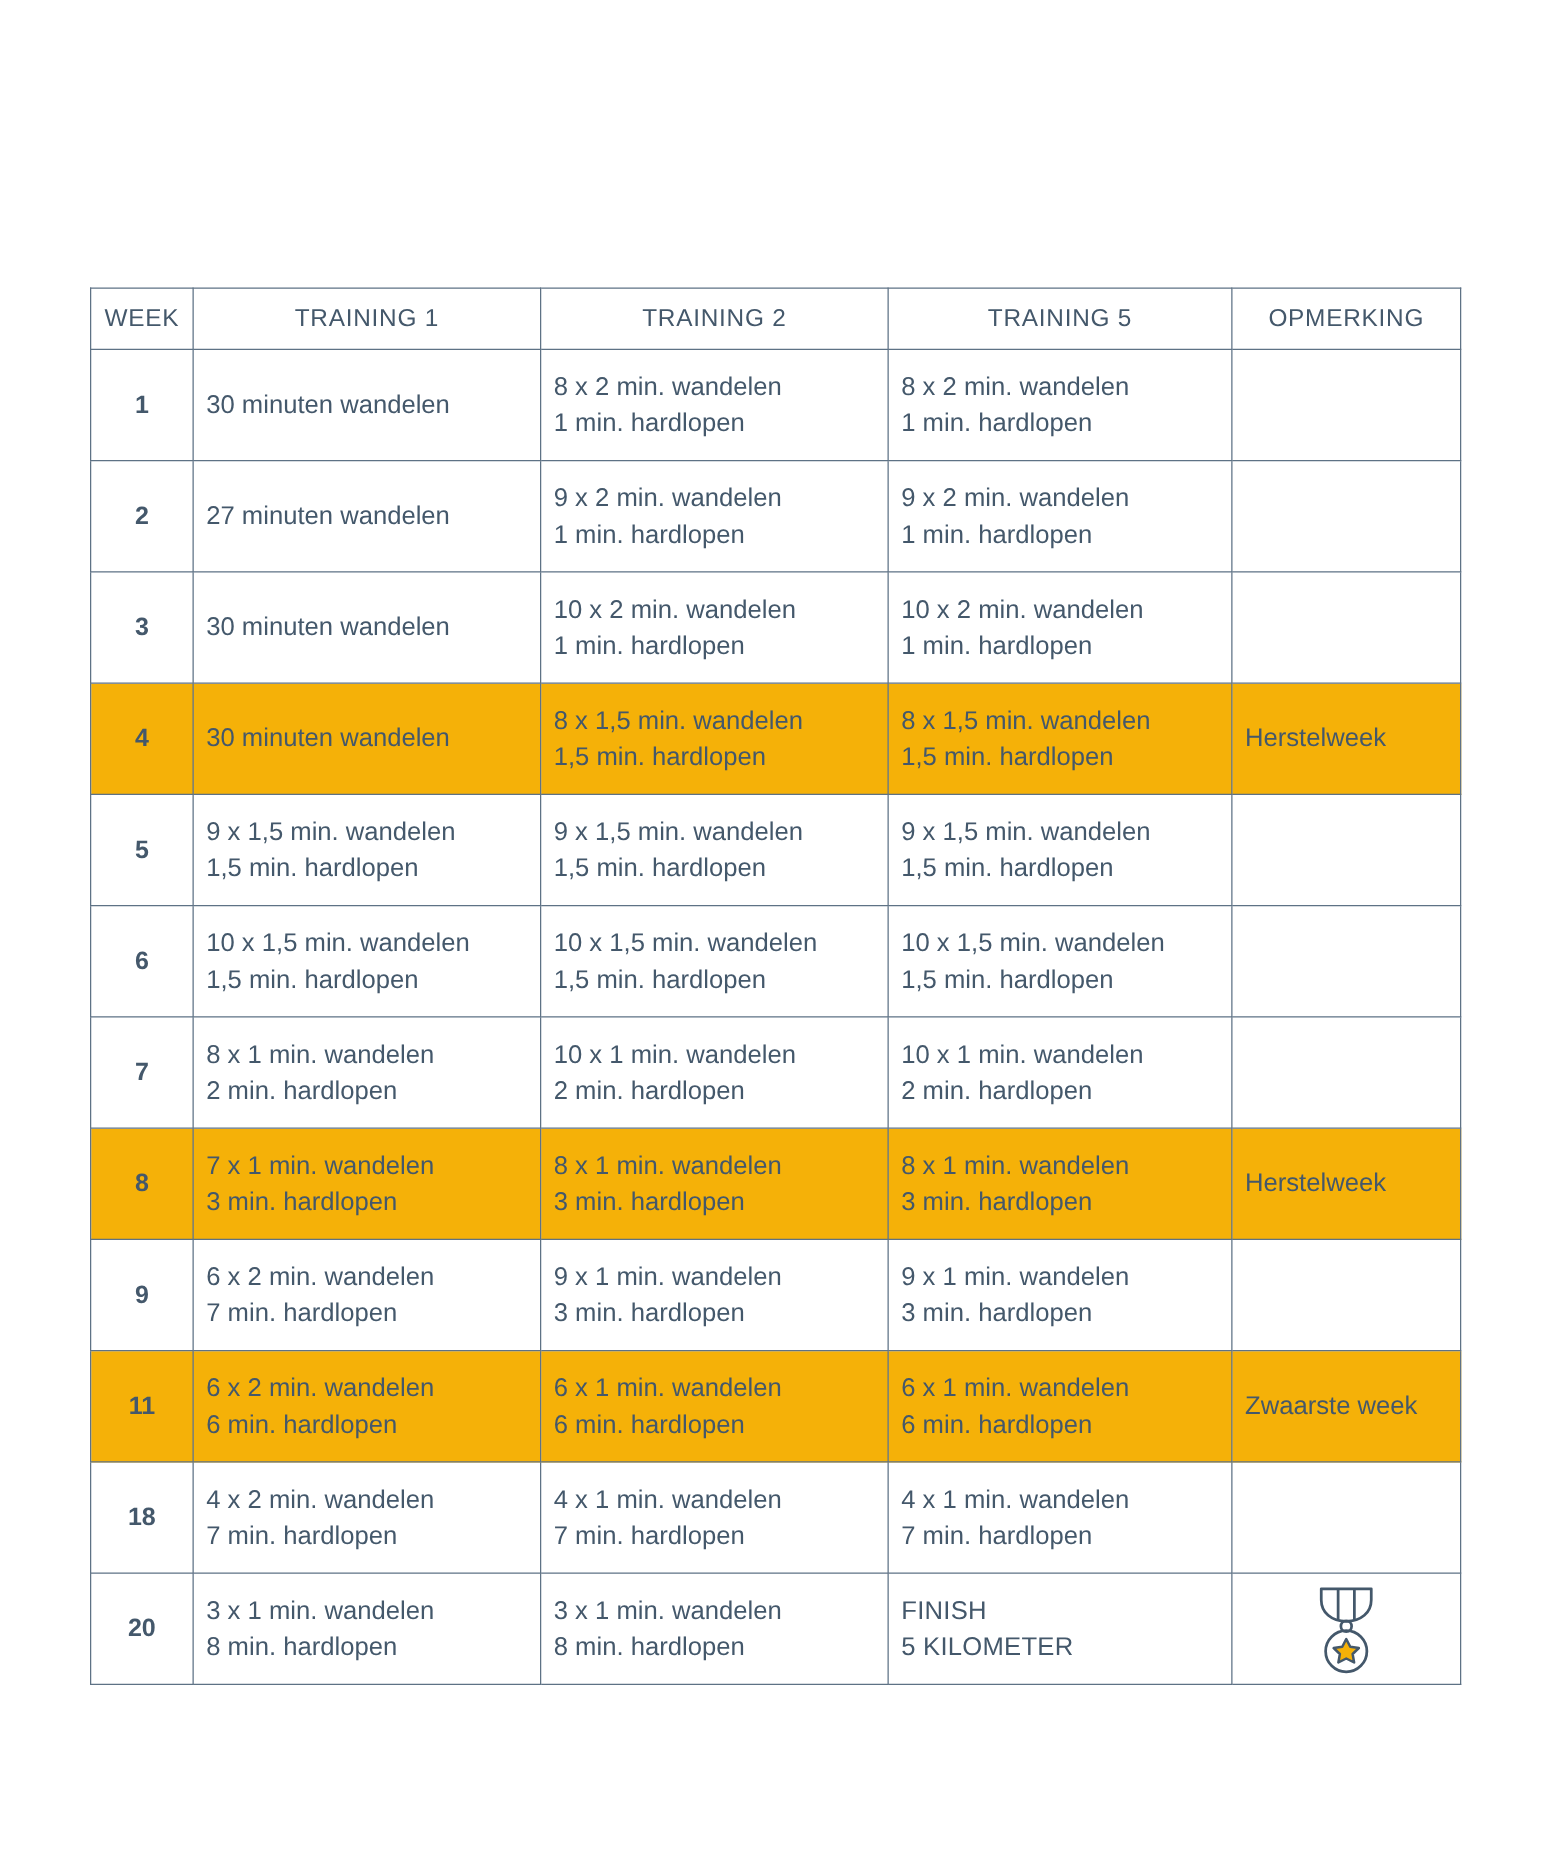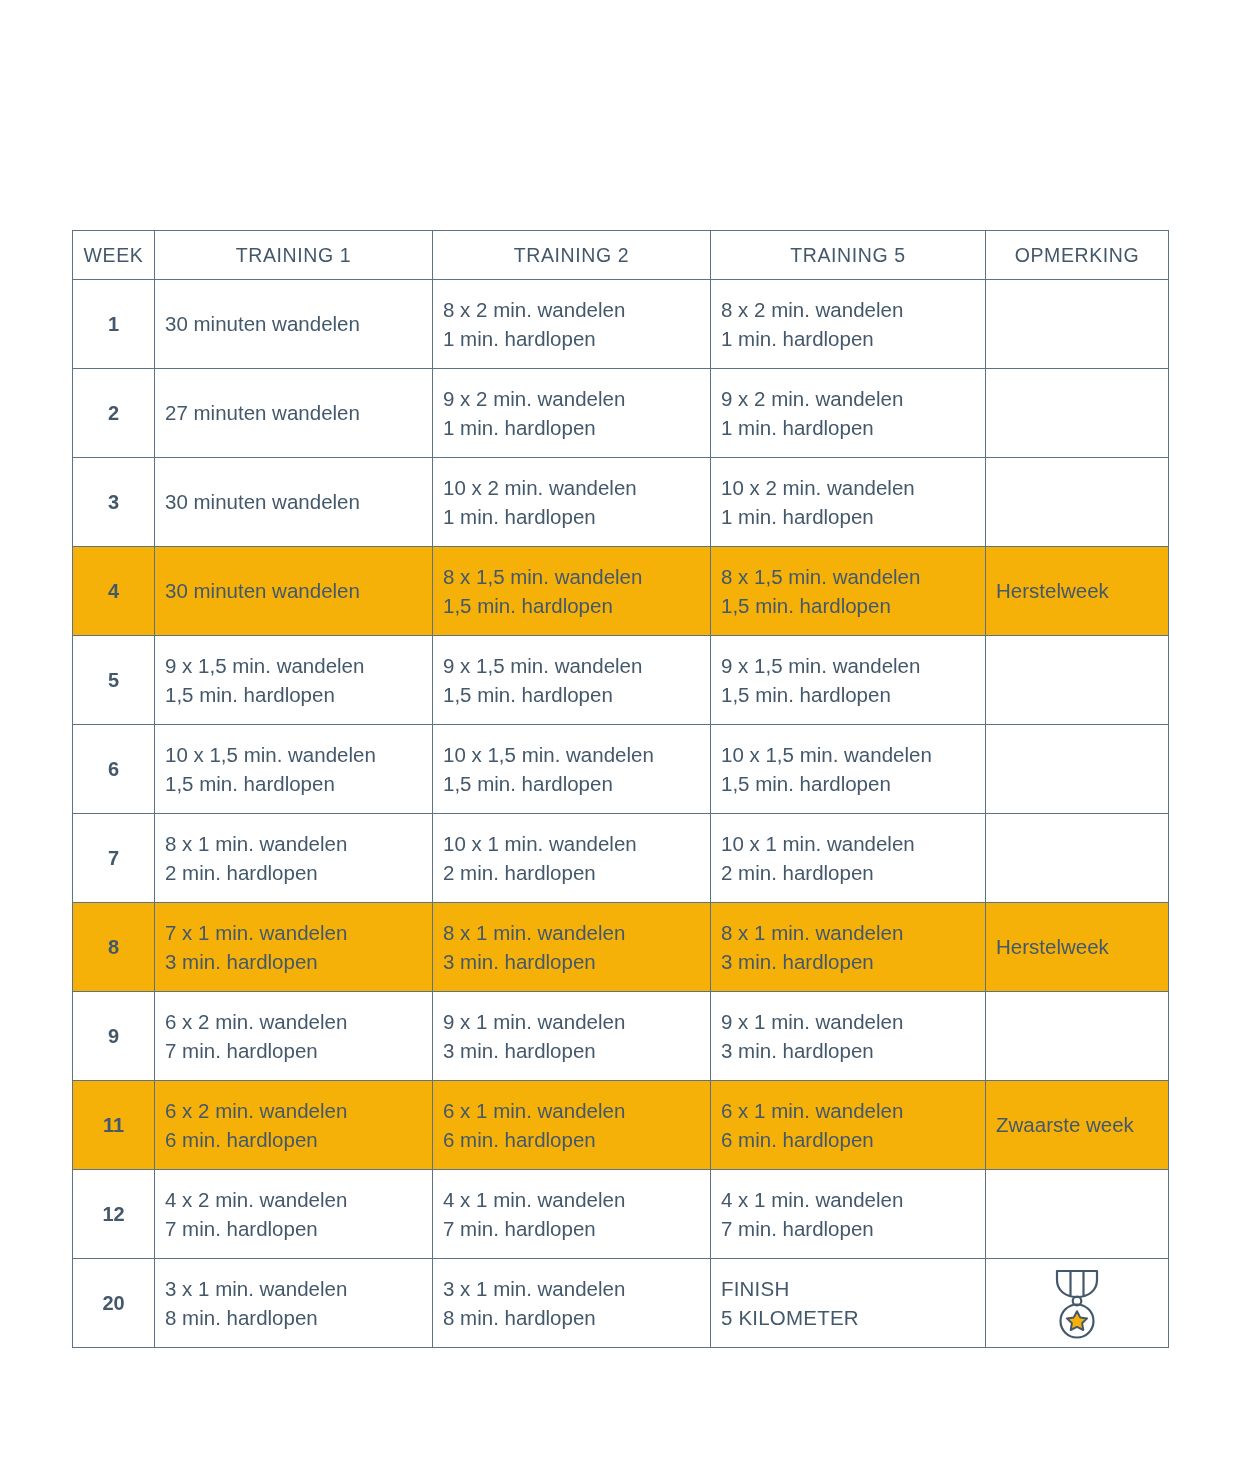--- a/index.html
+++ b/index.html
@@ -305,21 +305,21 @@
           </td>
           <td>
             <span class="cell-line">6 x 1 min. wandelen</span>
             <span class="cell-line">6 min. hardlopen</span>
           </td>
           <td>
             <span class="cell-line">Zwaarste week</span>
           </td>
         </tr>
         <tr>
-          <td class="week-cell">12</td>
+          <td class="week-cell">18</td>
           <td>
             <span class="cell-line">4 x 2 min. wandelen</span>
             <span class="cell-line">7 min. hardlopen</span>
           </td>
           <td>
             <span class="cell-line">4 x 1 min. wandelen</span>
             <span class="cell-line">7 min. hardlopen</span>
           </td>
           <td>
             <span class="cell-line">4 x 1 min. wandelen</span>

